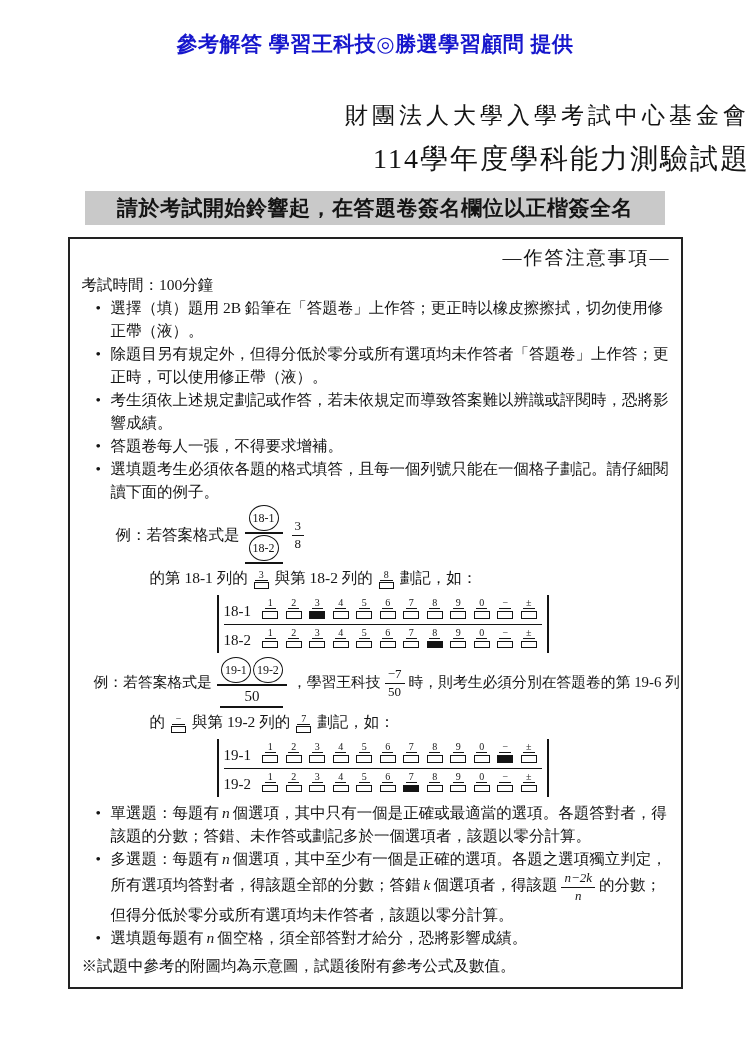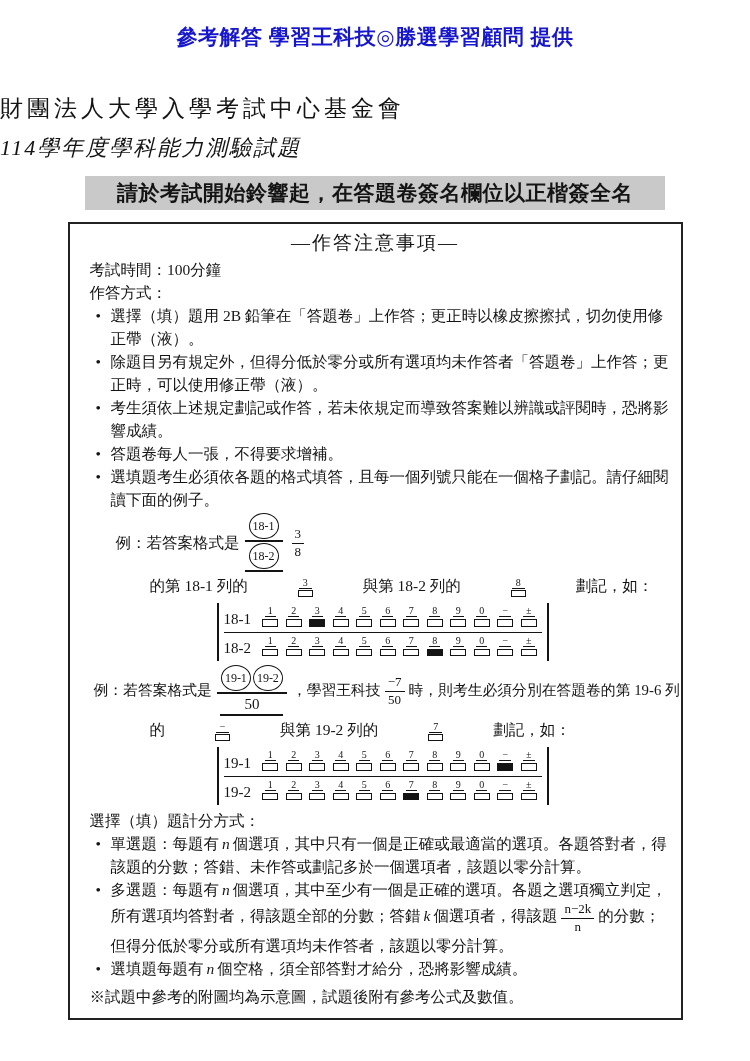--- a/index.html
+++ b/index.html
@@ -3,61 +3,61 @@
 <meta charset="utf-8">
 <style>
   :root { --blue:#1616cc; --gray:#c9c9c9; --ink:#141414; }
   * { box-sizing:border-box; }
   html,body { margin:0; padding:0; }
   body {
     width:750px; height:1061px; background:#ffffff; color:var(--ink);
     font-family:"Liberation Serif","DejaVu Serif",serif; overflow:hidden;
   }
   .provider {
-    margin-top:23px; text-align:center;
+    margin-top:30px; text-align:center;
     font-family:"Liberation Sans","DejaVu Sans",sans-serif;
     font-weight:bold; font-size:21px; color:var(--blue); letter-spacing:.5px;
   }
-  .titles { margin-top:42px; text-align:left; }
+  .titles { margin-top:42px; text-align:right; }
   .org   { font-size:23px; letter-spacing:4px; }
-  .exam  { font-size:22px; letter-spacing:2px; margin-top:9px;font-style:italic; }
+  .exam  { font-size:28px; letter-spacing:2px; margin-top:9px; }
   .subject { font-size:31px; letter-spacing:6px; margin-top:7px; }
   .sign-bar {
     width:580px; margin:13px auto 0; background:var(--gray);
     text-align:center; font-weight:bold; font-size:21px;
     padding:3px 16px; letter-spacing:.5px;
   }
   .box {
     width:615px; margin:12px auto 0; border:2px solid #222;
     padding:5px 10px 10px; font-size:15.5px; line-height:23px;
   }
-  .box-heading { text-align:center; font-size:19px; letter-spacing:2px; margin:2px 0 4px; }
-  .plain { margin-left:10px; }
+  .box-heading { text-align:right; font-size:19px; letter-spacing:2px; margin:2px 0 4px; }
+  .plain { margin-left:2px; }
   .bullet { display:flex; margin-left:16px; }
   .bullet .marker { flex:none; width:15px; }
   .bullet .txt { flex:1; }
   .ex-line { display:flex; align-items:center; white-space:nowrap; }
   .ex18 { margin-left:36px; margin-top:2px; }
   .ex19 { margin-left:14px; font-size:14.8px; margin-top:4px; }
-  .cont-line { margin-left:70px; margin-top:2px; display:flex; align-items:flex-end;gap:44px; }
+  .cont-line { margin-left:70px; margin-top:2px; display:flex; align-items:flex-end; }
   .fig { display:inline-flex; flex-direction:column; align-items:center; margin:0 5px; }
   .fig-blank { border-bottom:2px solid var(--ink); padding:0 4px 1px; display:flex; justify-content:center; gap:2px; }
   .fig-blank + .fig-blank { margin-top:1px; }
   .circle {
     border:1.5px solid var(--ink); border-radius:50%;
     font-size:12px; line-height:1; padding:6px 3px; min-width:26px; text-align:center;
   }
   .fig-den { font-size:15px; line-height:18px; border-bottom:2px solid var(--ink); padding:0 24px 1px; margin-top:1px; }
   .frac {
     display:inline-flex; flex-direction:column; align-items:center;
     vertical-align:middle; margin:0 4px; font-size:13px; line-height:1.2;
   }
   .frac .num { border-bottom:1px solid var(--ink); padding:0 3px 1px; }
   .frac .den { padding:0 3px; }
-  .frac.math { }
+  .frac.math { font-style:italic; }
   .mvar { font-style:italic; padding:0 3px; }
   .markglyph { display:inline-flex; flex-direction:column; align-items:center; margin:0 6px; }
   .markglyph .d { font-size:10px; line-height:10px; border-bottom:1px solid var(--ink); padding:0 4px; }
   .markglyph .bx { width:15px; height:7px; border:1px solid var(--ink); margin-top:1px; }
   .grid {
     width:332px; margin:6px 0 4px 137px;
     border-left:2px solid var(--ink); border-right:2px solid var(--ink);
     padding:0 5px;
   }
   .g-row { display:flex; align-items:flex-end; padding:3px 0 5px; }
@@ -78,21 +78,20 @@
 <div class="titles">
   <div class="org">財團法人大學入學考試中心基金會</div>
   <div class="exam">114學年度學科能力測驗試題</div>
 </div>
 
 <div class="sign-bar">請於考試開始鈴響起，在答題卷簽名欄位以正楷簽全名</div>
 
 <div class="box">
   <div class="box-heading">—作答注意事項—</div>
   <div class="plain">考試時間：100分鐘</div>
-  <div class="plain">作答方式：</div>
 
   <div class="bullet">
     <span class="marker">•</span>
     <span class="txt">選擇（填）題用 2B 鉛筆在「答題卷」上作答；更正時以橡皮擦擦拭，切勿使用修正帶（液）。</span>
   </div>
   <div class="bullet">
     <span class="marker">•</span>
     <span class="txt">除題目另有規定外，但得分低於零分或所有選項均未作答者「答題卷」上作答；更正時，可以使用修正帶（液）。</span>
   </div>
   <div class="bullet">
@@ -368,21 +367,20 @@
           <span class="g-digit">−</span>
           <span class="g-box"></span>
         </span>
         <span class="g-cell">
           <span class="g-digit">±</span>
           <span class="g-box"></span>
         </span>
       </div>
     </div>
 
-  <div class="plain scoring-label">選擇（填）題計分方式：</div>
 
   <div class="bullet">
     <span class="marker">•</span>
     <span class="txt"><span>單選題：每題有</span><span class="mvar">n</span><span>個選項，其中只有一個是正確或最適當的選項。各題答對者，得該題的分數；答錯、未作答或劃記多於一個選項者，該題以零分計算。</span></span>
   </div>
 
   <div class="bullet">
     <span class="marker">•</span>
     <span class="txt"><span>多選題：每題有</span><span class="mvar">n</span><span>個選項，其中至少有一個是正確的選項。各題之選項獨立判定，所有選項均答對者，得該題全部的分數；答錯</span><span class="mvar">k</span><span>個選項者，得該題</span><span class="frac math">
           <span class="num">n−2k</span>

